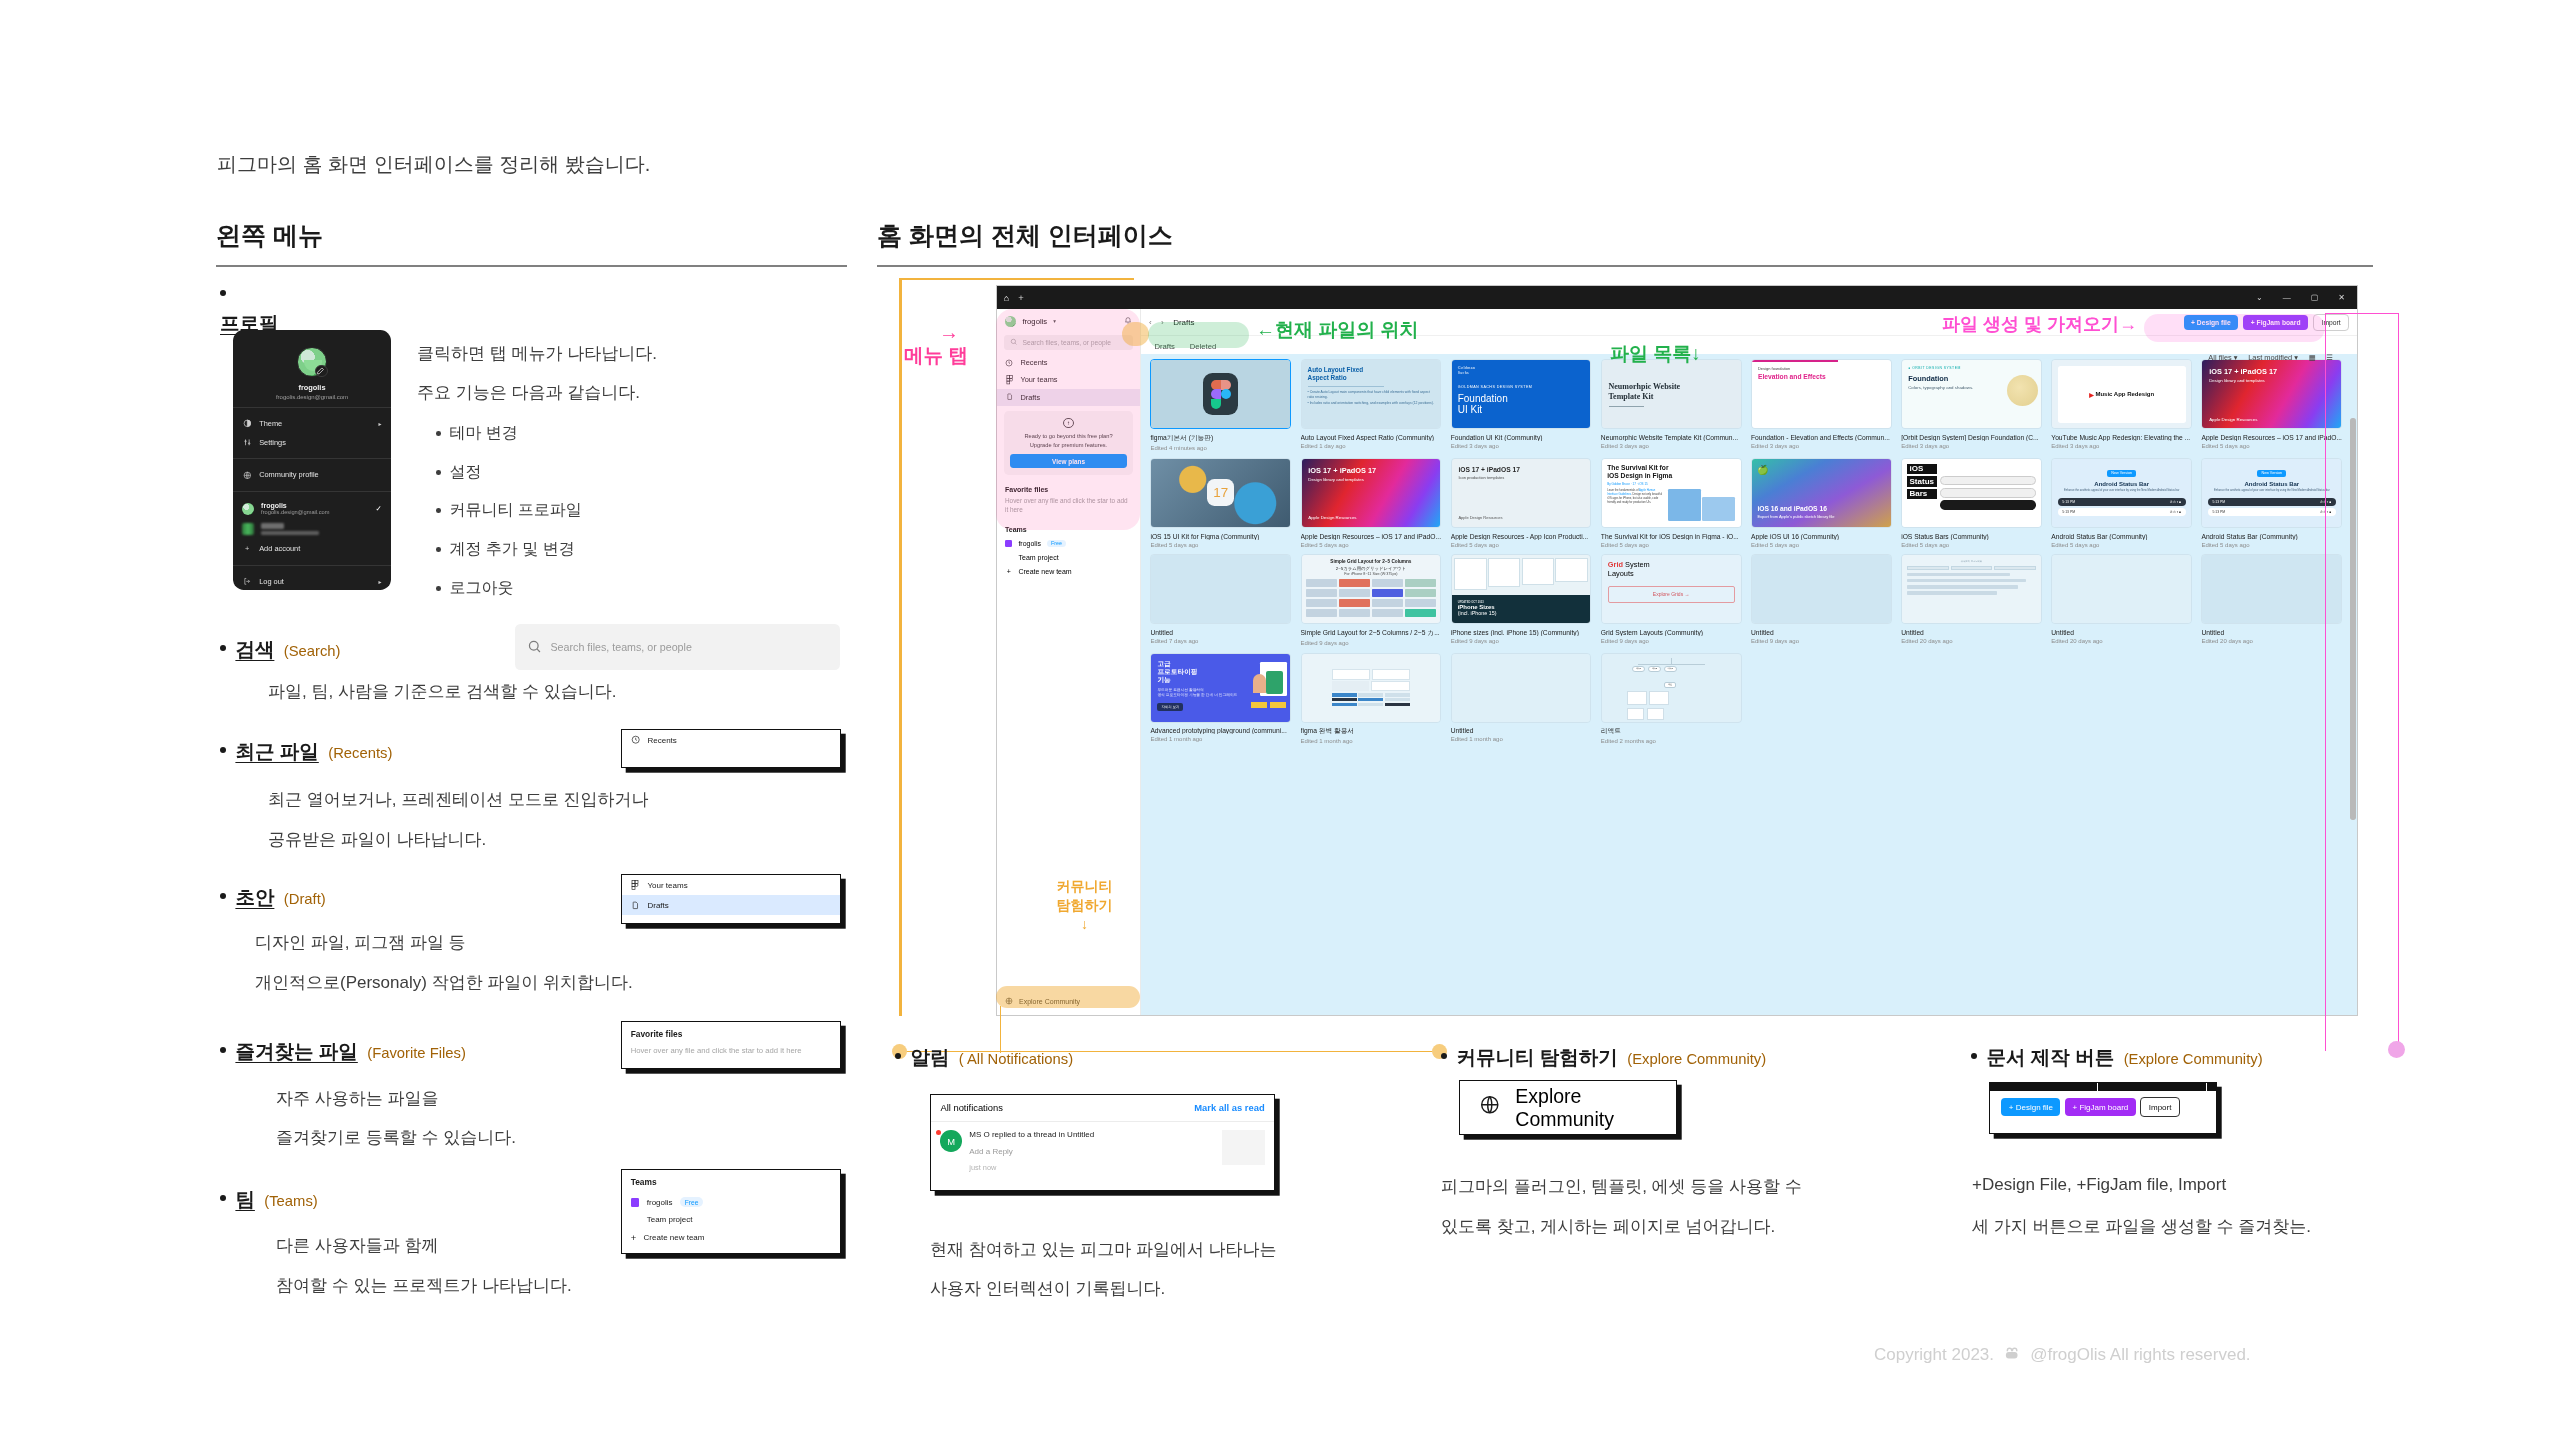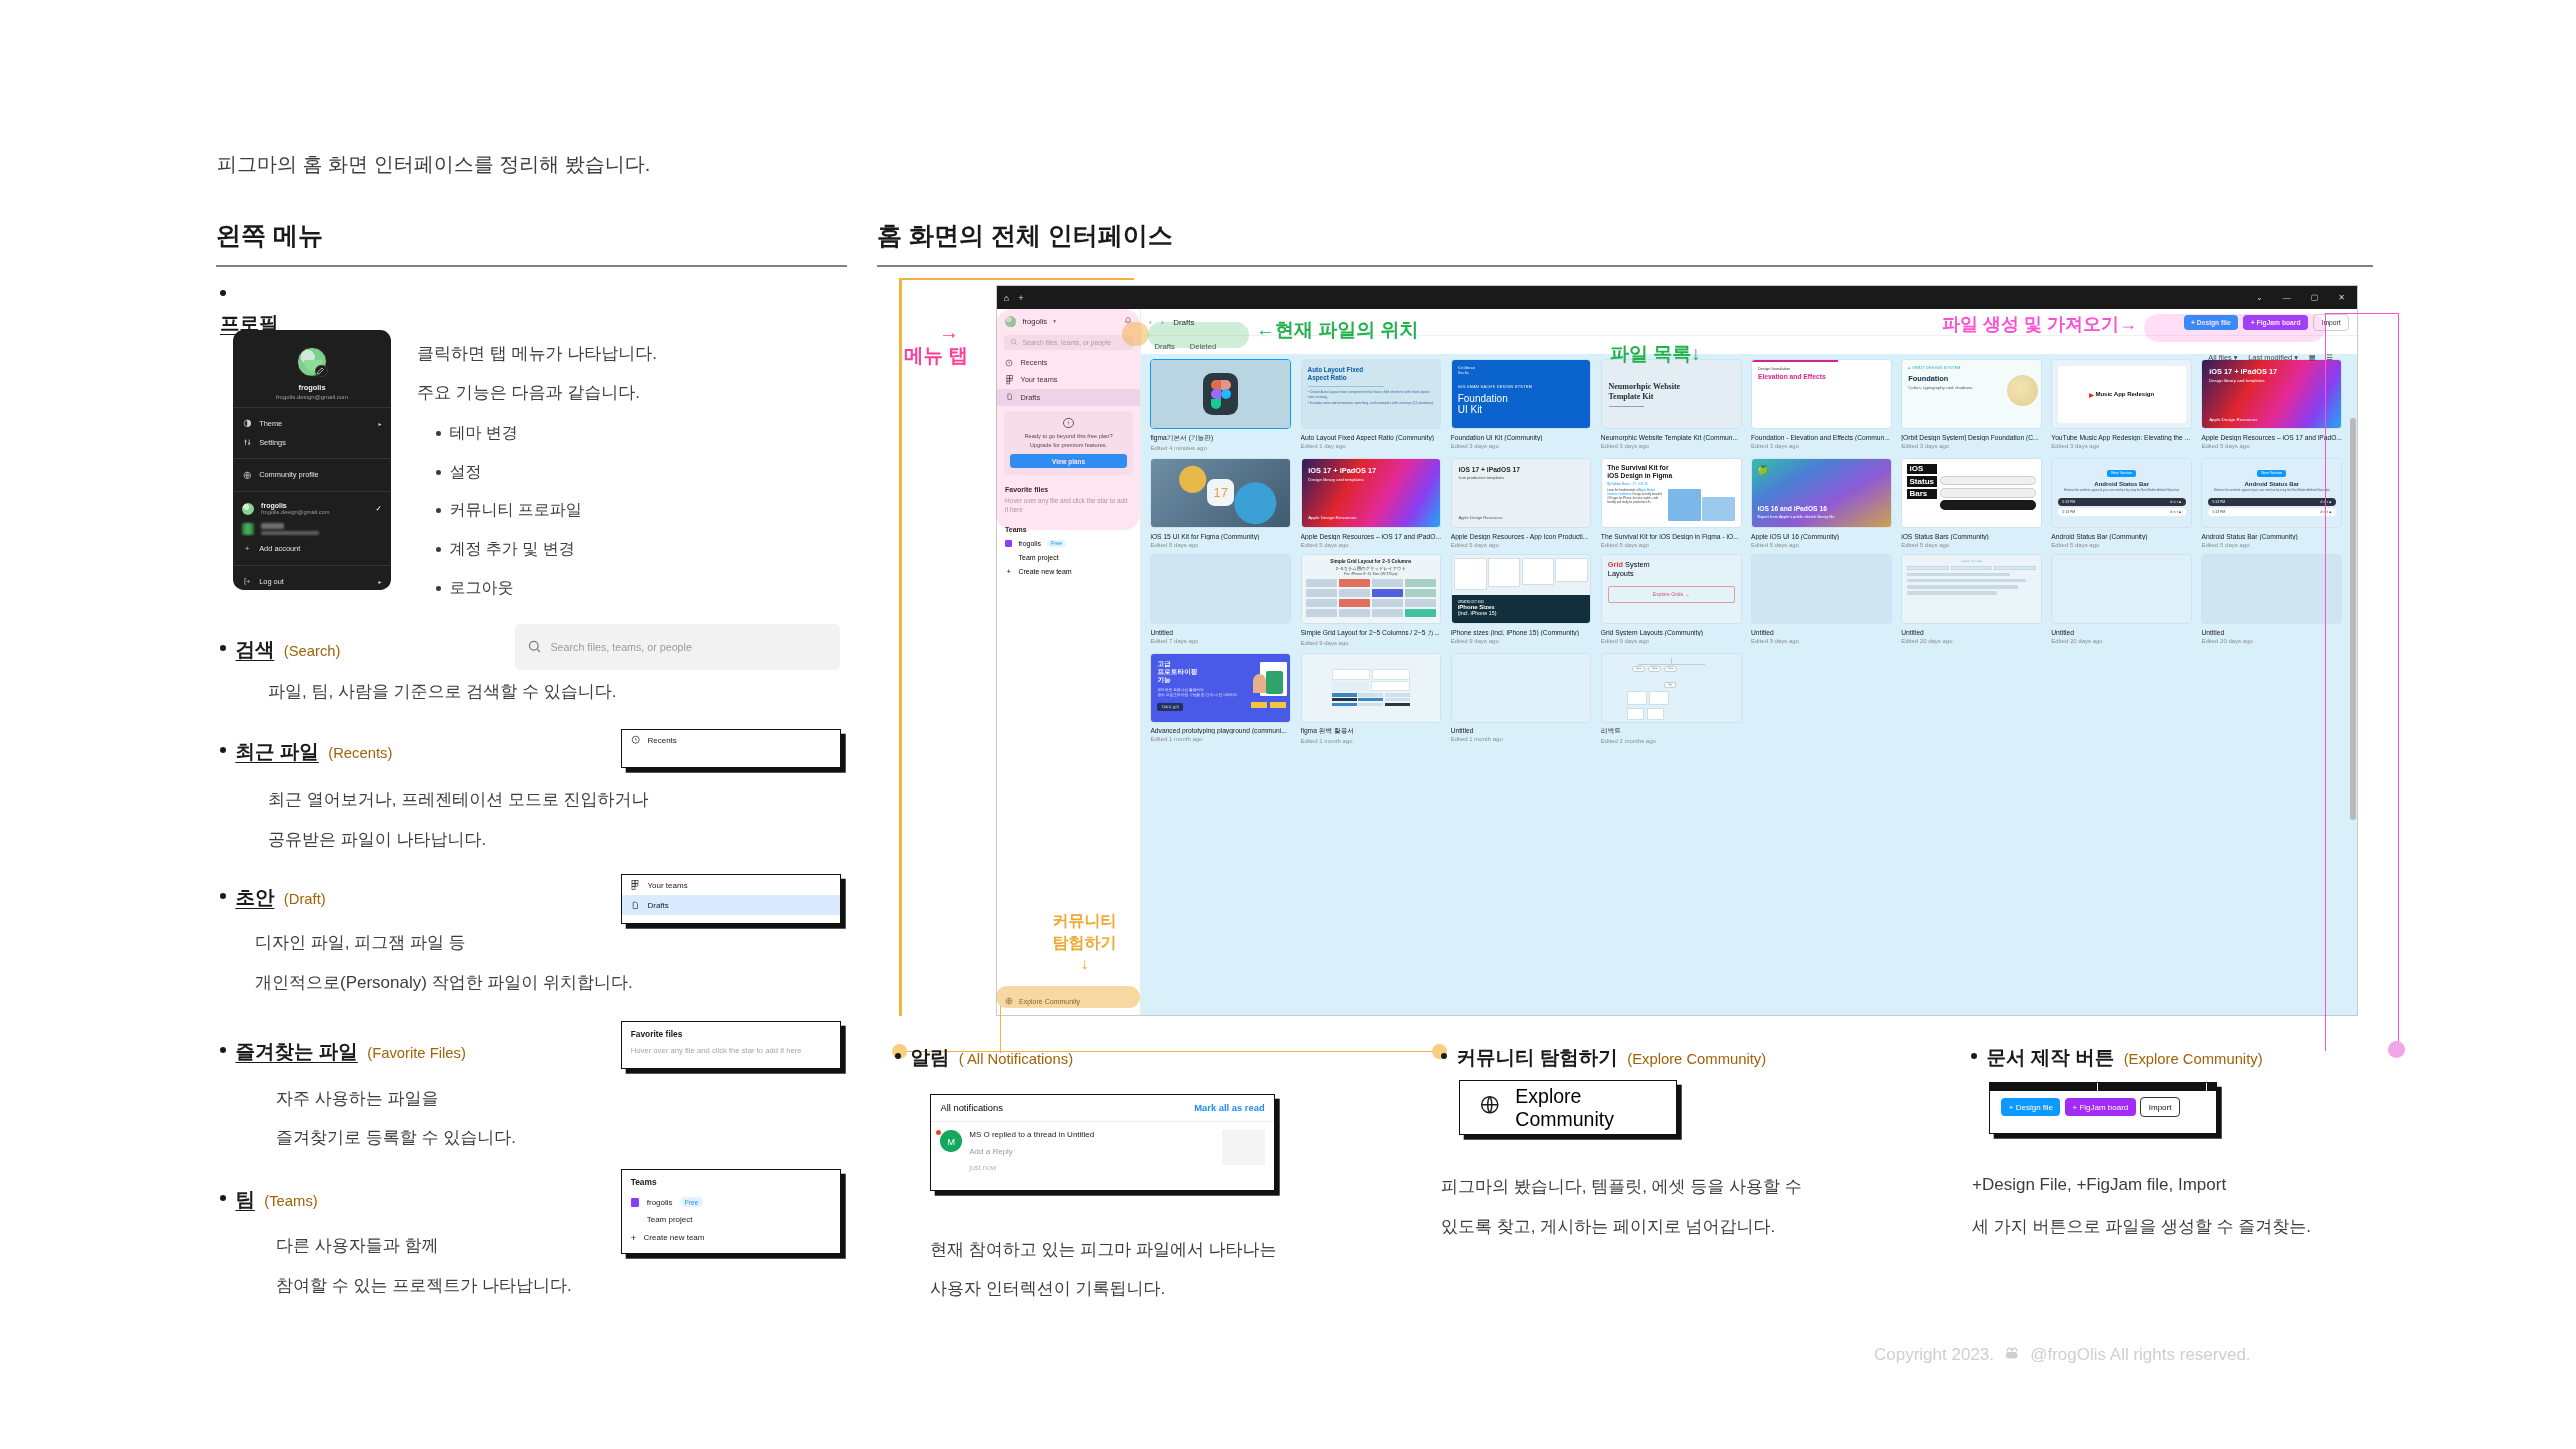--- a/index.html
+++ b/index.html
@@ -966,21 +966,21 @@
 
   <div class="ann-label ann-green" style="left:1610px;top:341px;font-size:19px;">파일 목록↓</div>
 
   <div class="ann-label ann-magenta" style="left:1942px;top:312px;font-size:18px;">파일 생성 및 가져오기→</div>
   <div class="hl" style="left:2144px;top:314px;width:181px;height:28px;background:rgba(255,79,210,.18);"></div>
   <div style="position:absolute;left:2325px;top:313px;width:1.3px;height:738px;background:#ff4fd2;"></div>
   <div style="position:absolute;left:2325px;top:313px;width:74px;height:1.3px;background:#ff4fd2;"></div>
   <div style="position:absolute;left:2398px;top:313px;width:1.3px;height:738px;background:#ff4fd2;"></div>
   <div style="position:absolute;left:2388px;top:1041px;width:17.4px;height:17.4px;border-radius:50%;background:#f0a6e8;"></div>
 
-  <div class="ann-label ann-orange" style="left:1041px;top:910px;font-size:16px;line-height:1.35;text-align:center;width:87px;">커뮤니티<br>탐험하기<br>↓</div>
+  <div class="ann-label ann-orange" style="left:1041px;top:877px;font-size:14px;line-height:1.35;text-align:center;width:87px;">커뮤니티<br>탐험하기<br>↓</div>
   <div class="hl" style="left:996px;top:986px;width:144px;height:21.5px;background:rgba(240,168,48,.45);"></div>
   <div style="position:absolute;left:1000px;top:1006px;width:1.3px;height:47px;background:#f2b33d;"></div>
   <div style="position:absolute;left:899px;top:1051px;width:537px;height:1.3px;background:#f2b33d;"></div>
   <div style="position:absolute;left:1432px;top:1044px;width:14.8px;height:14.8px;border-radius:50%;background:#f7cd7e;"></div>
   <div style="position:absolute;left:892px;top:1044px;width:14.8px;height:14.8px;border-radius:50%;background:#f7cd7e;"></div>
 
   <div class="bullet-row" style="left:895px;top:1044px;">
     <span class="dot"></span>
     <span class="b-title nound">알림</span>
     <span class="b-en">( All Notifications)</span>
@@ -1011,21 +1011,21 @@
   </div>
   <div class="exp-card">
     <span>
       <svg viewBox="0 0 24 24" width="21.5" height="21.5" fill="none" stroke="#1a1a1a" stroke-width="1.6">
           <circle cx="12" cy="12" r="9"></circle>
           <path d="M3 12h18M12 3c3 3.5 3 14.5 0 18M12 3c-3 3.5-3 14.5 0 18"></path>
         </svg>
     </span>
     <span>Explore Community</span>
   </div>
-  <div class="body-line" style="left:1441px;top:1175px;">피그마의 봤습니다, 템플릿, 에셋 등을 사용할 수</div>
+  <div class="body-line" style="left:1441px;top:1175px;">피그마의 플러그인, 템플릿, 에셋 등을 사용할 수</div>
   <div class="body-line" style="left:1441px;top:1215px;">있도록 찾고, 게시하는 페이지로 넘어갑니다.</div>
 
   <div class="bullet-row" style="left:1971px;top:1044px;">
     <span class="dot"></span>
     <span class="b-title nound">문서 제작 버튼</span>
     <span class="b-en">(Explore Community)</span>
   </div>
   <div class="doc-card">
     <div class="bar">
         <i></i>

